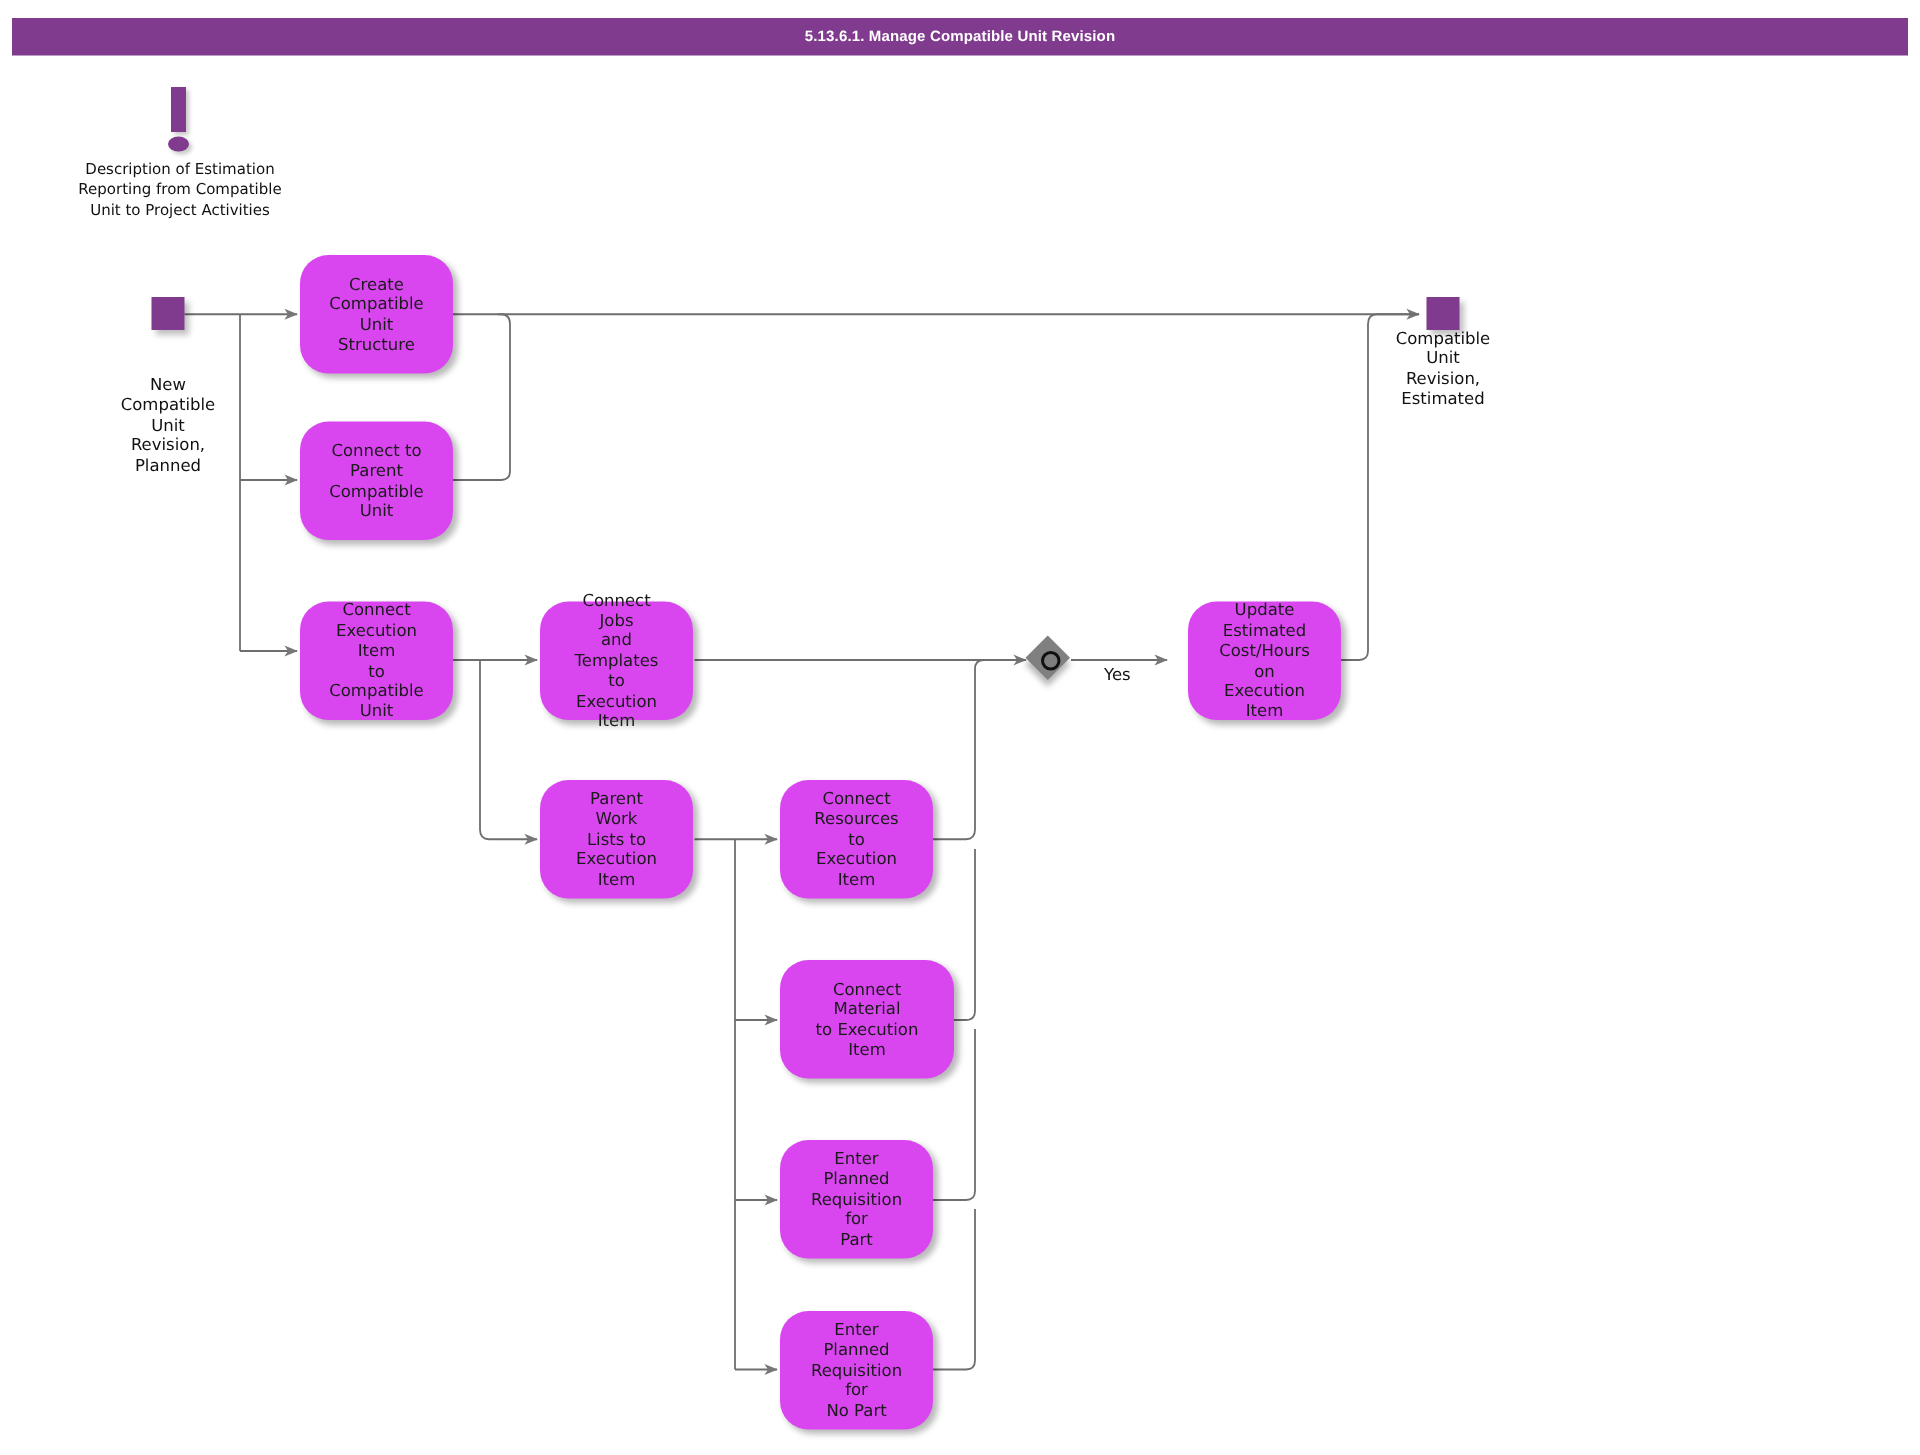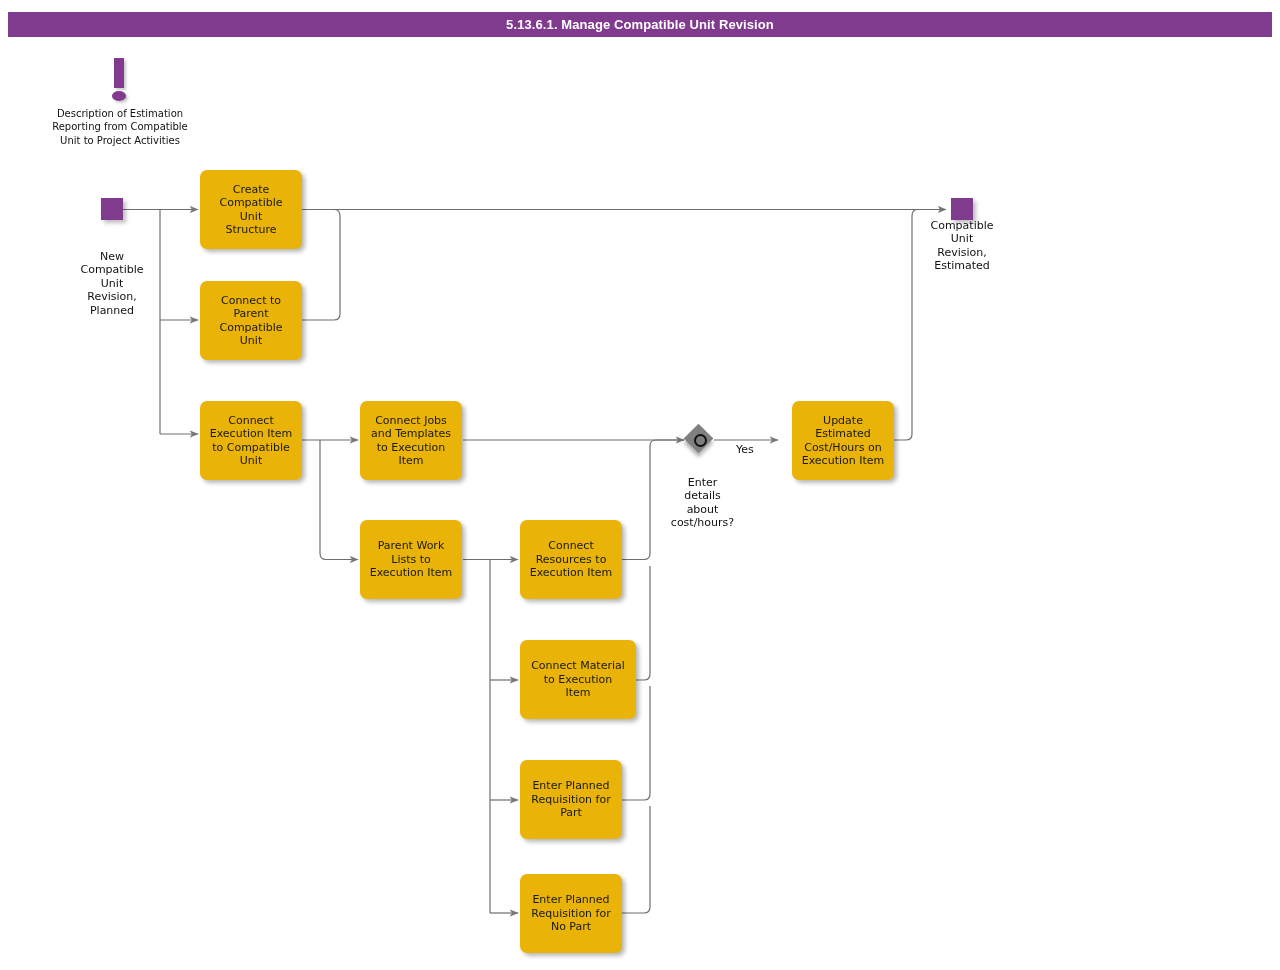--- a/index.html
+++ b/index.html
@@ -26,48 +26,48 @@
     top: 12px;
     width: 1264px;
     height: 25px;
     background: #803A8E;
     display: flex;
     align-items: center;
     justify-content: center;
   }
   #title-bar .title-text {
     color: #ffffff;
-    font-size: 13px;
+    font-size: 10px;
     font-weight: bold;
     font-family: "Liberation Sans", sans-serif;
     letter-spacing: 0.1px;
   }
 
   
   #wires {
     position: absolute;
     left: 0;
     top: 0;
     width: 1280px;
     height: 970px;
     pointer-events: none;
   }
 
   
   .proc {
     position: absolute;
-    background: #eab308;
-    border-radius: 7px;
+    background: #d946ef;
+    border-radius: 19px;
     box-shadow: 3px 3px 4px rgba(0,0,0,0.28);
     display: flex;
     align-items: center;
     justify-content: center;
     text-align: center;
     box-sizing: border-box;
-    padding: 2px 8px;
+    padding: 2px 21px;
   }
   .proc .lbl {
     font-size: 11px;
     line-height: 13.4px;
     color: #1a1a1a;
     font-family: "DejaVu Sans", sans-serif;
     white-space: pre-line;
   }
 
   
@@ -305,18 +305,14 @@
 Estimated
 Cost/Hours on
 Execution Item</span>
   </div>
 
   <div class="decision" style="left:685px; top:425px;">
     <div class="dia"></div>
     <div class="ring"></div>
   </div>
   <div class="edge-label" style="left:724px; top:443px;">Yes</div>
-  <div class="decision-label" style="left:640px; top:476px; width:125px;">Enter
-details
-about
-cost/hours?</div>
 
 </div>
 
 </body></html>

